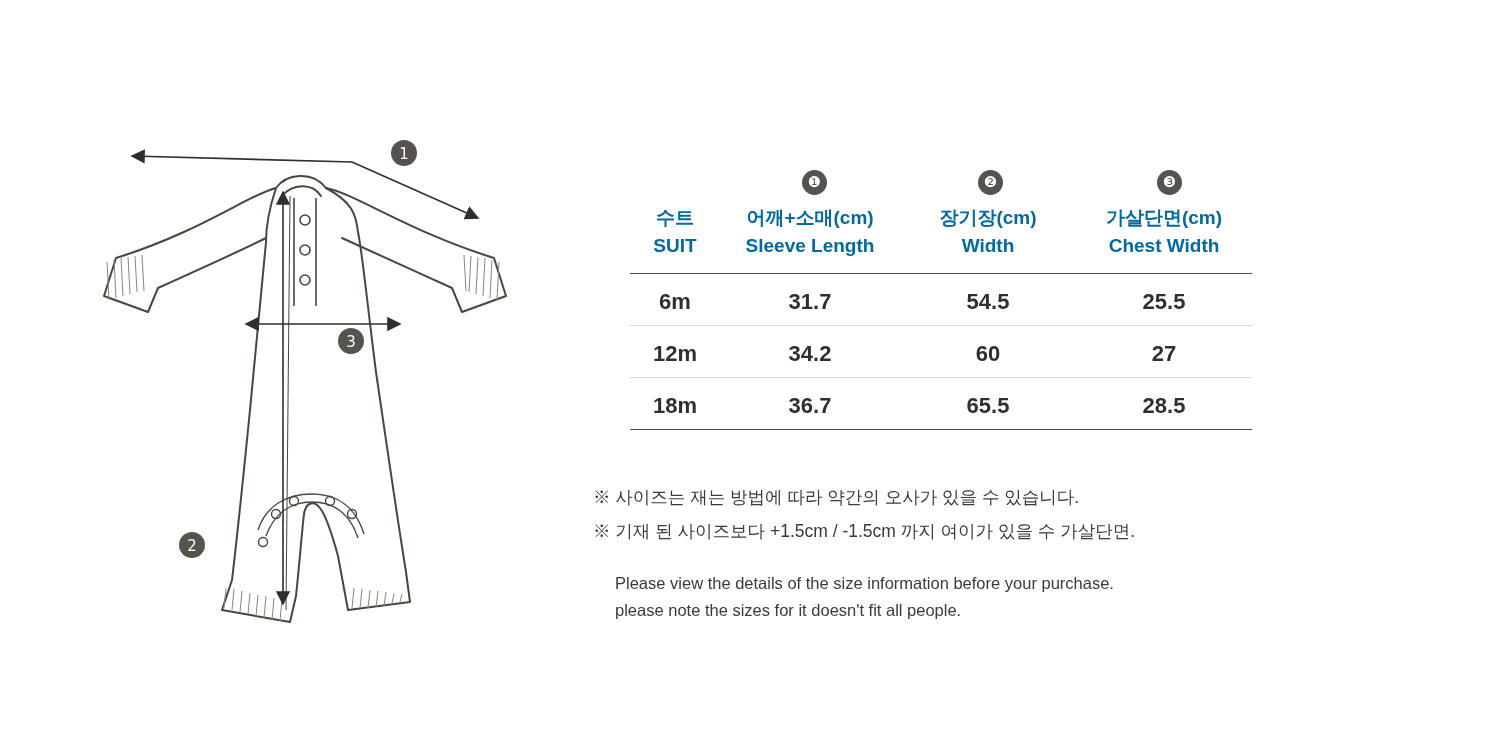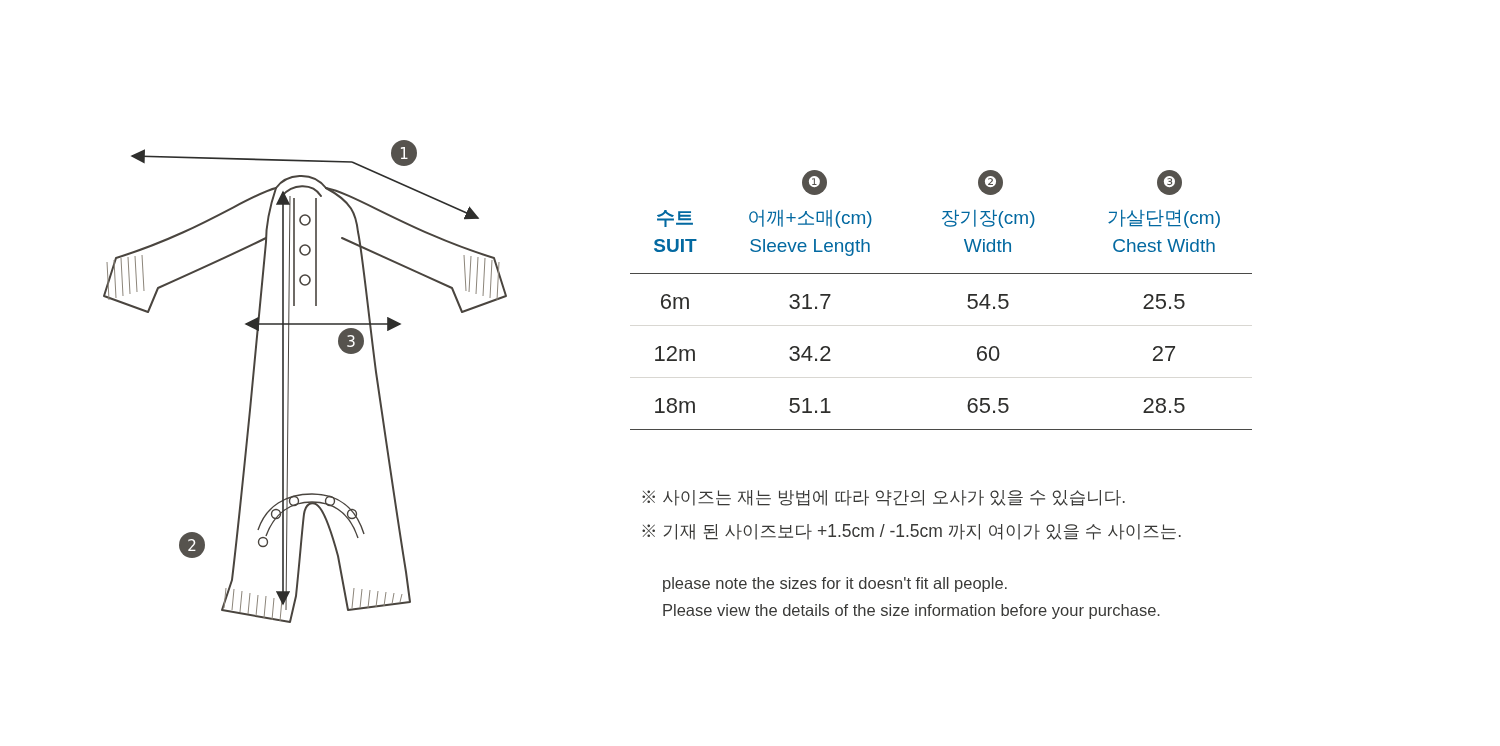--- a/index.html
+++ b/index.html
@@ -63,21 +63,21 @@
   .badge.b2 { left: 348px; }
   .badge.b3 { left: 527px; }
 
   table.size-table {
     width: 622px;
     border-collapse: collapse;
   }
   table.size-table th,
   table.size-table td {
     text-align: center;
-    font-weight: normal;
+    font-weight: bold;
   }
   table.size-table thead th {
     padding: 0 0 14px 0;
     font-size: 19px;
     line-height: 1.45;
     color: #0369a1;
     border-bottom: 1.4px solid #4a4a48;
   }
   table.size-table thead th.col-size {
     width: 90px;
@@ -97,21 +97,21 @@
     border-bottom: 1px solid #d9d7d2;
     color: #2f2f2d;
   }
   table.size-table tbody tr:last-child td {
     border-bottom: 1.4px solid #4a4a48;
   }
 
   
   #notes {
     position: absolute;
-    left: 640px;
+    left: 593px;
     top: 480px;
     width: 700px;
   }
   .note-kr {
     font-size: 17.5px;
     line-height: 1.95;
     color: #3a3a38;
     white-space: nowrap;
   }
   .note-en-block {
@@ -255,30 +255,30 @@
           <td>25.5</td>
         </tr>
         <tr>
           <td>12m</td>
           <td>34.2</td>
           <td>60</td>
           <td>27</td>
         </tr>
         <tr>
           <td>18m</td>
-          <td>51.1</td>
+          <td>36.7</td>
           <td>65.5</td>
           <td>28.5</td>
         </tr>
       </tbody>
     </table>
   </div>
 
   <div id="notes">
     <div class="note-kr">※ 사이즈는 재는 방법에 따라 약간의 오사가 있을 수 있습니다.</div>
-    <div class="note-kr">※ 기재 된 사이즈보다 +1.5cm / -1.5cm 까지 여이가 있을 수 사이즈는.</div>
+    <div class="note-kr">※ 기재 된 사이즈보다 +1.5cm / -1.5cm 까지 여이가 있을 수 가살단면.</div>
     <div class="note-en-block">
+      <div class="note-en-indent">Please view the details of the size information before your purchase.</div>
       <div class="note-en-indent">please note the sizes for it doesn't fit all people.</div>
-      <div class="note-en-indent">Please view the details of the size information before your purchase.</div>
     </div>
   </div>
 
 </div>
 
 </body></html>

